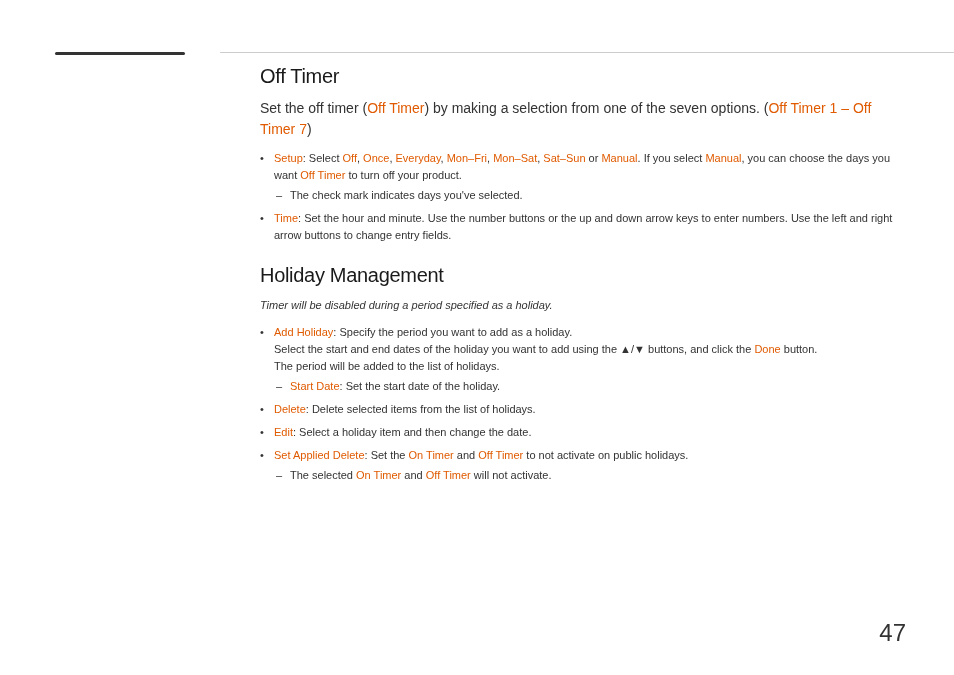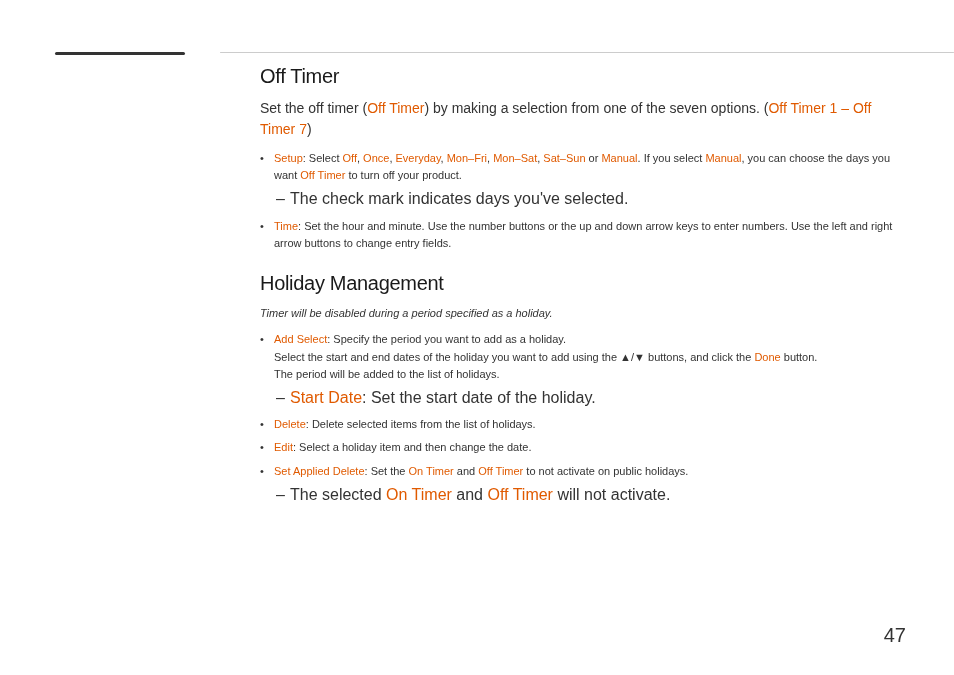--- a/index.html
+++ b/index.html
@@ -94,21 +94,21 @@
       list-style: none;
       padding: 0;
       margin-top: 3px;
       margin-left: 0;
     }
     .sub-list li {
       position: relative;
       padding-left: 16px;
       margin-bottom: 2px;
       line-height: 1.55;
-      font-size: 16px;
+      font-size: 11px;
       color: #333333;
     }
     .sub-list li::before {
       content: '–';
       position: absolute;
       left: 2px;
       top: 0;
       color: #333333;
     }
     
@@ -120,21 +120,21 @@
       color: #333333;
       margin-bottom: 10px;
       line-height: 1.5;
       font-style: italic;
     }
     
     .page-number {
       position: absolute;
       bottom: 28px;
       right: 48px;
-      font-size: 20px;
+      font-size: 24px;
       font-weight: 300;
       color: #333333;
     }
     
     .inline-icon {
       display: inline-block;
       width: 11px;
       height: 11px;
       border: 1px solid #333;
       vertical-align: middle;
@@ -177,21 +177,21 @@
       </ul>
     </div>
 
     <div class="holiday-section">
       <h1 class="section-title">Holiday Management</h1>
 
       <p class="holiday-intro">Timer will be disabled during a period specified as a holiday.</p>
 
       <ul class="bullet-list">
         <li>
-          <span class="orange">Add Select</span>: Specify the period you want to add as a holiday.<br>
+          <span class="orange">Add Holiday</span>: Specify the period you want to add as a holiday.<br>
           Select the start and end dates of the holiday you want to add using the ▲/▼ buttons, and click the <span class="orange">Done</span> button.<br>
           The period will be added to the list of holidays.
           <ul class="sub-list">
             <li><span class="orange">Start Date</span>: Set the start date of the holiday.</li>
           </ul>
         </li>
         <li>
           <span class="orange">Delete</span>: Delete selected items from the list of holidays.
         </li>
         <li>

